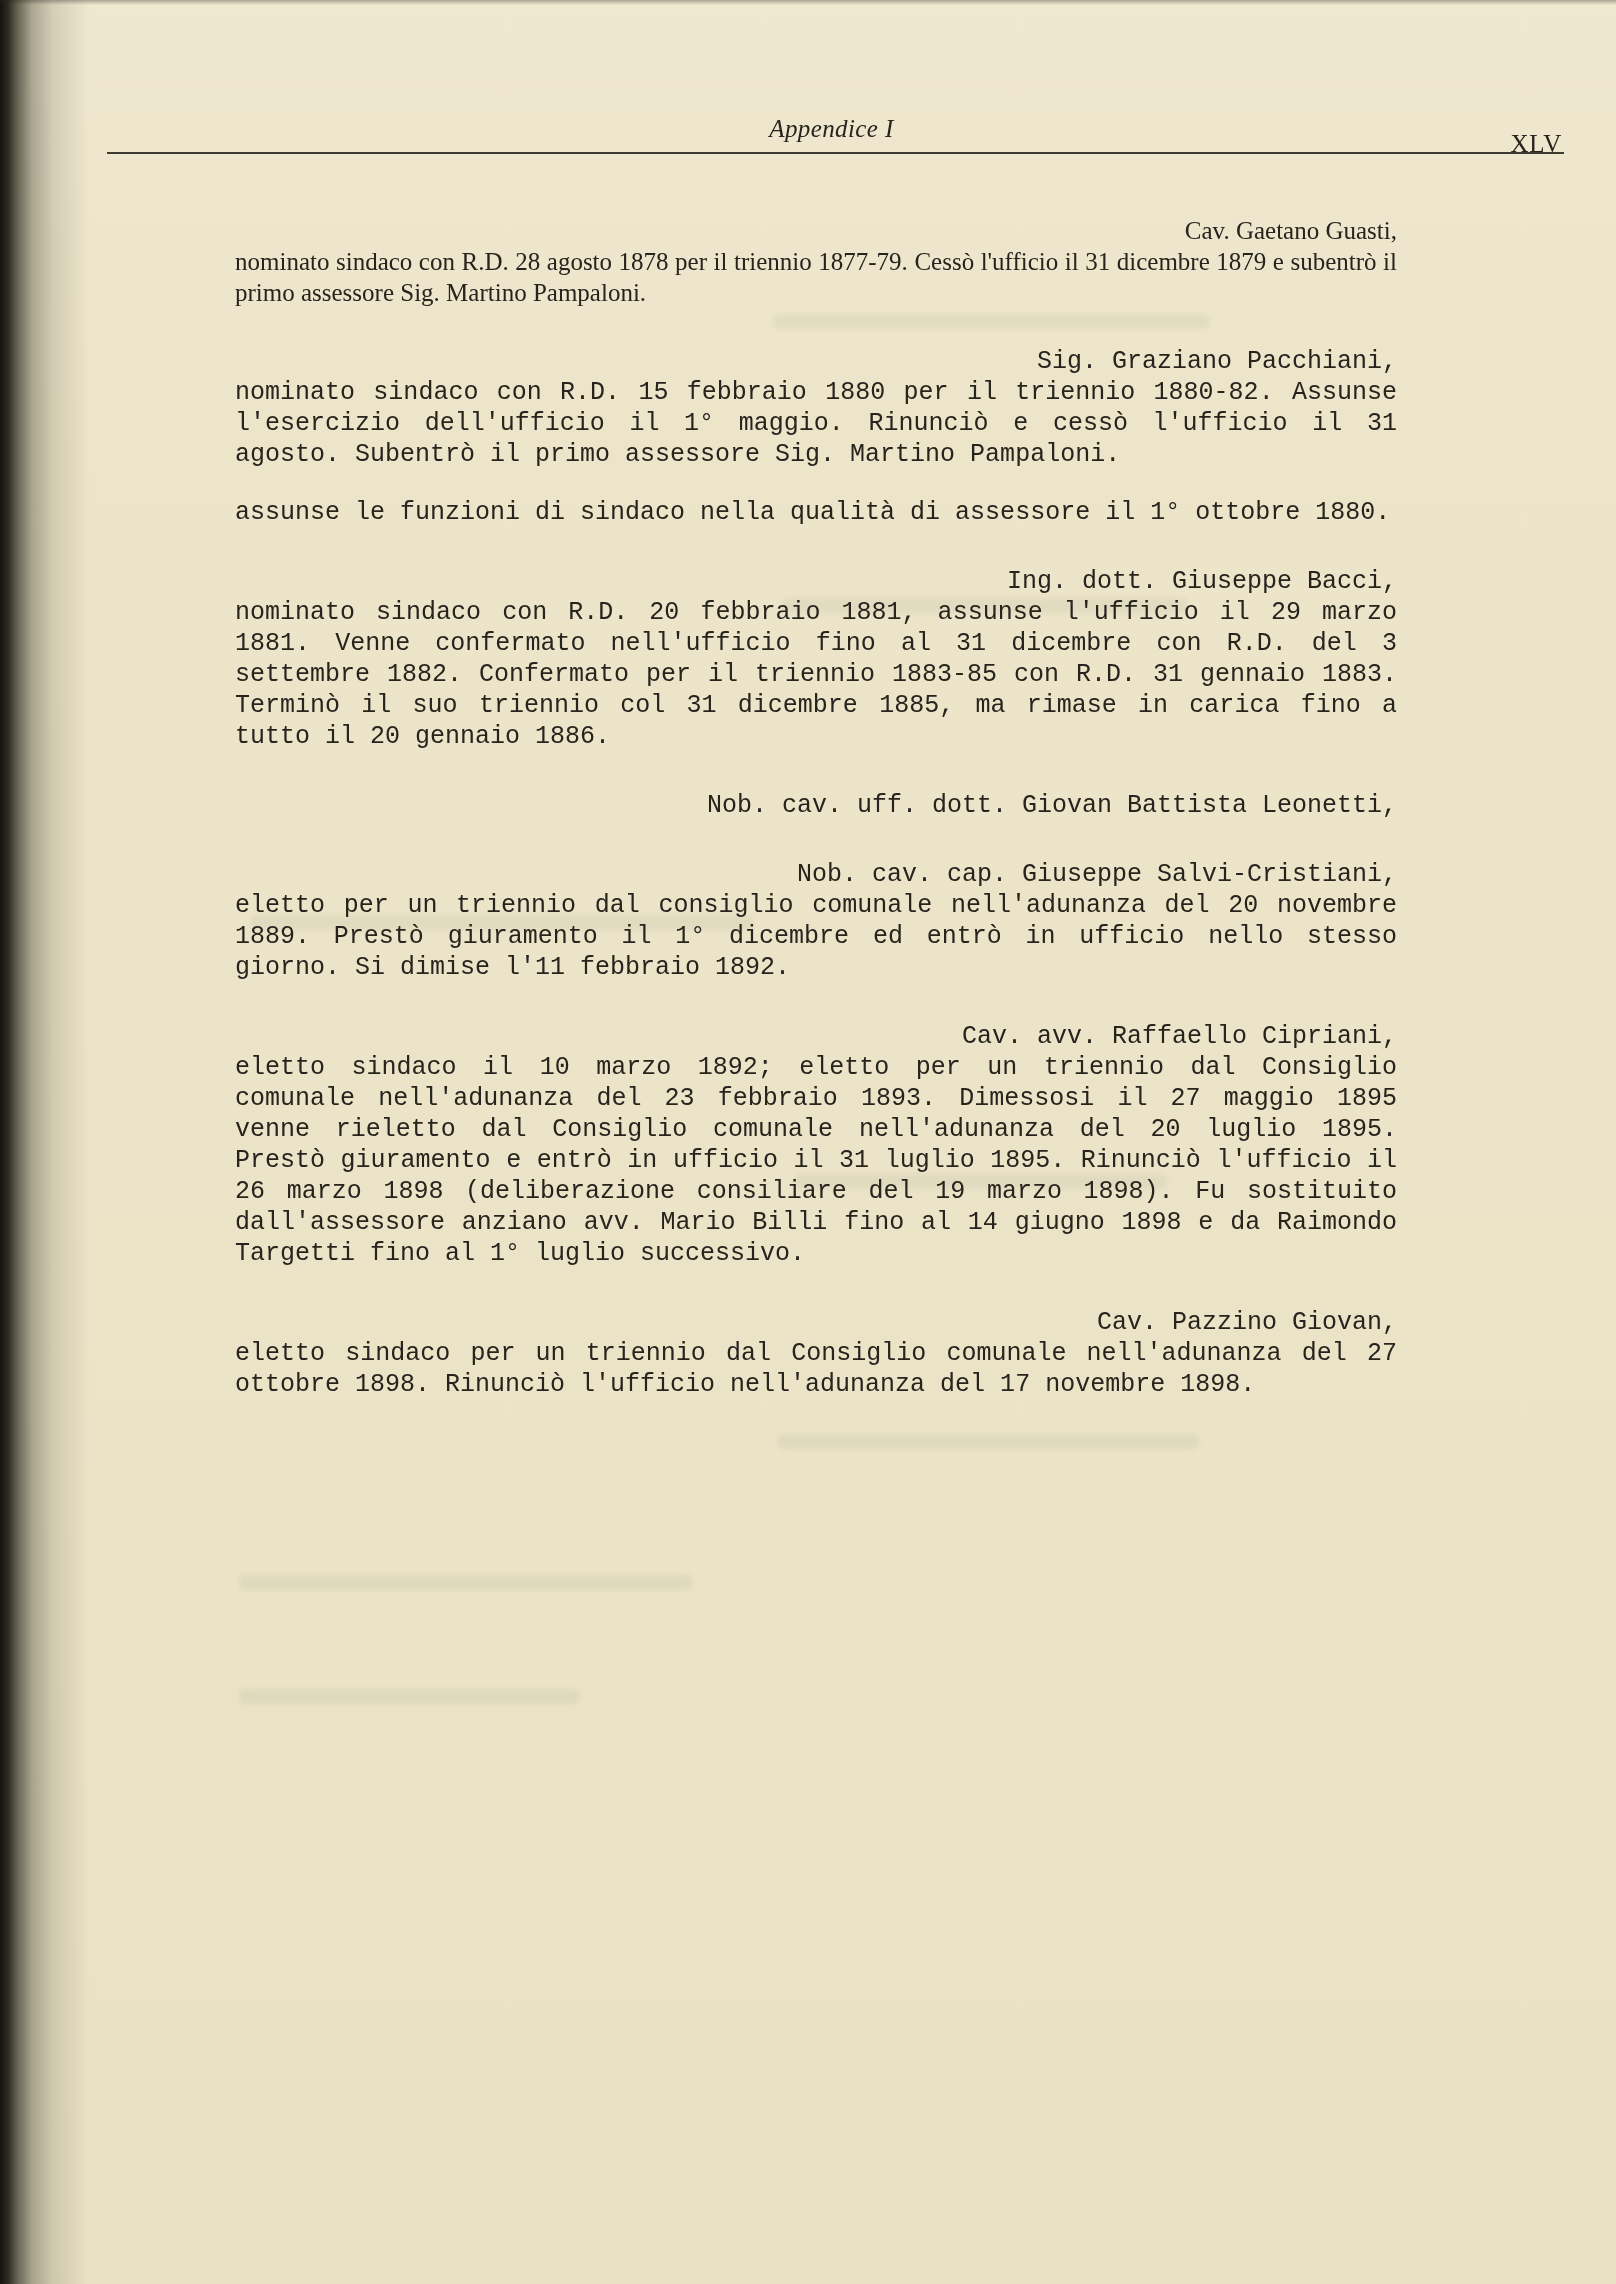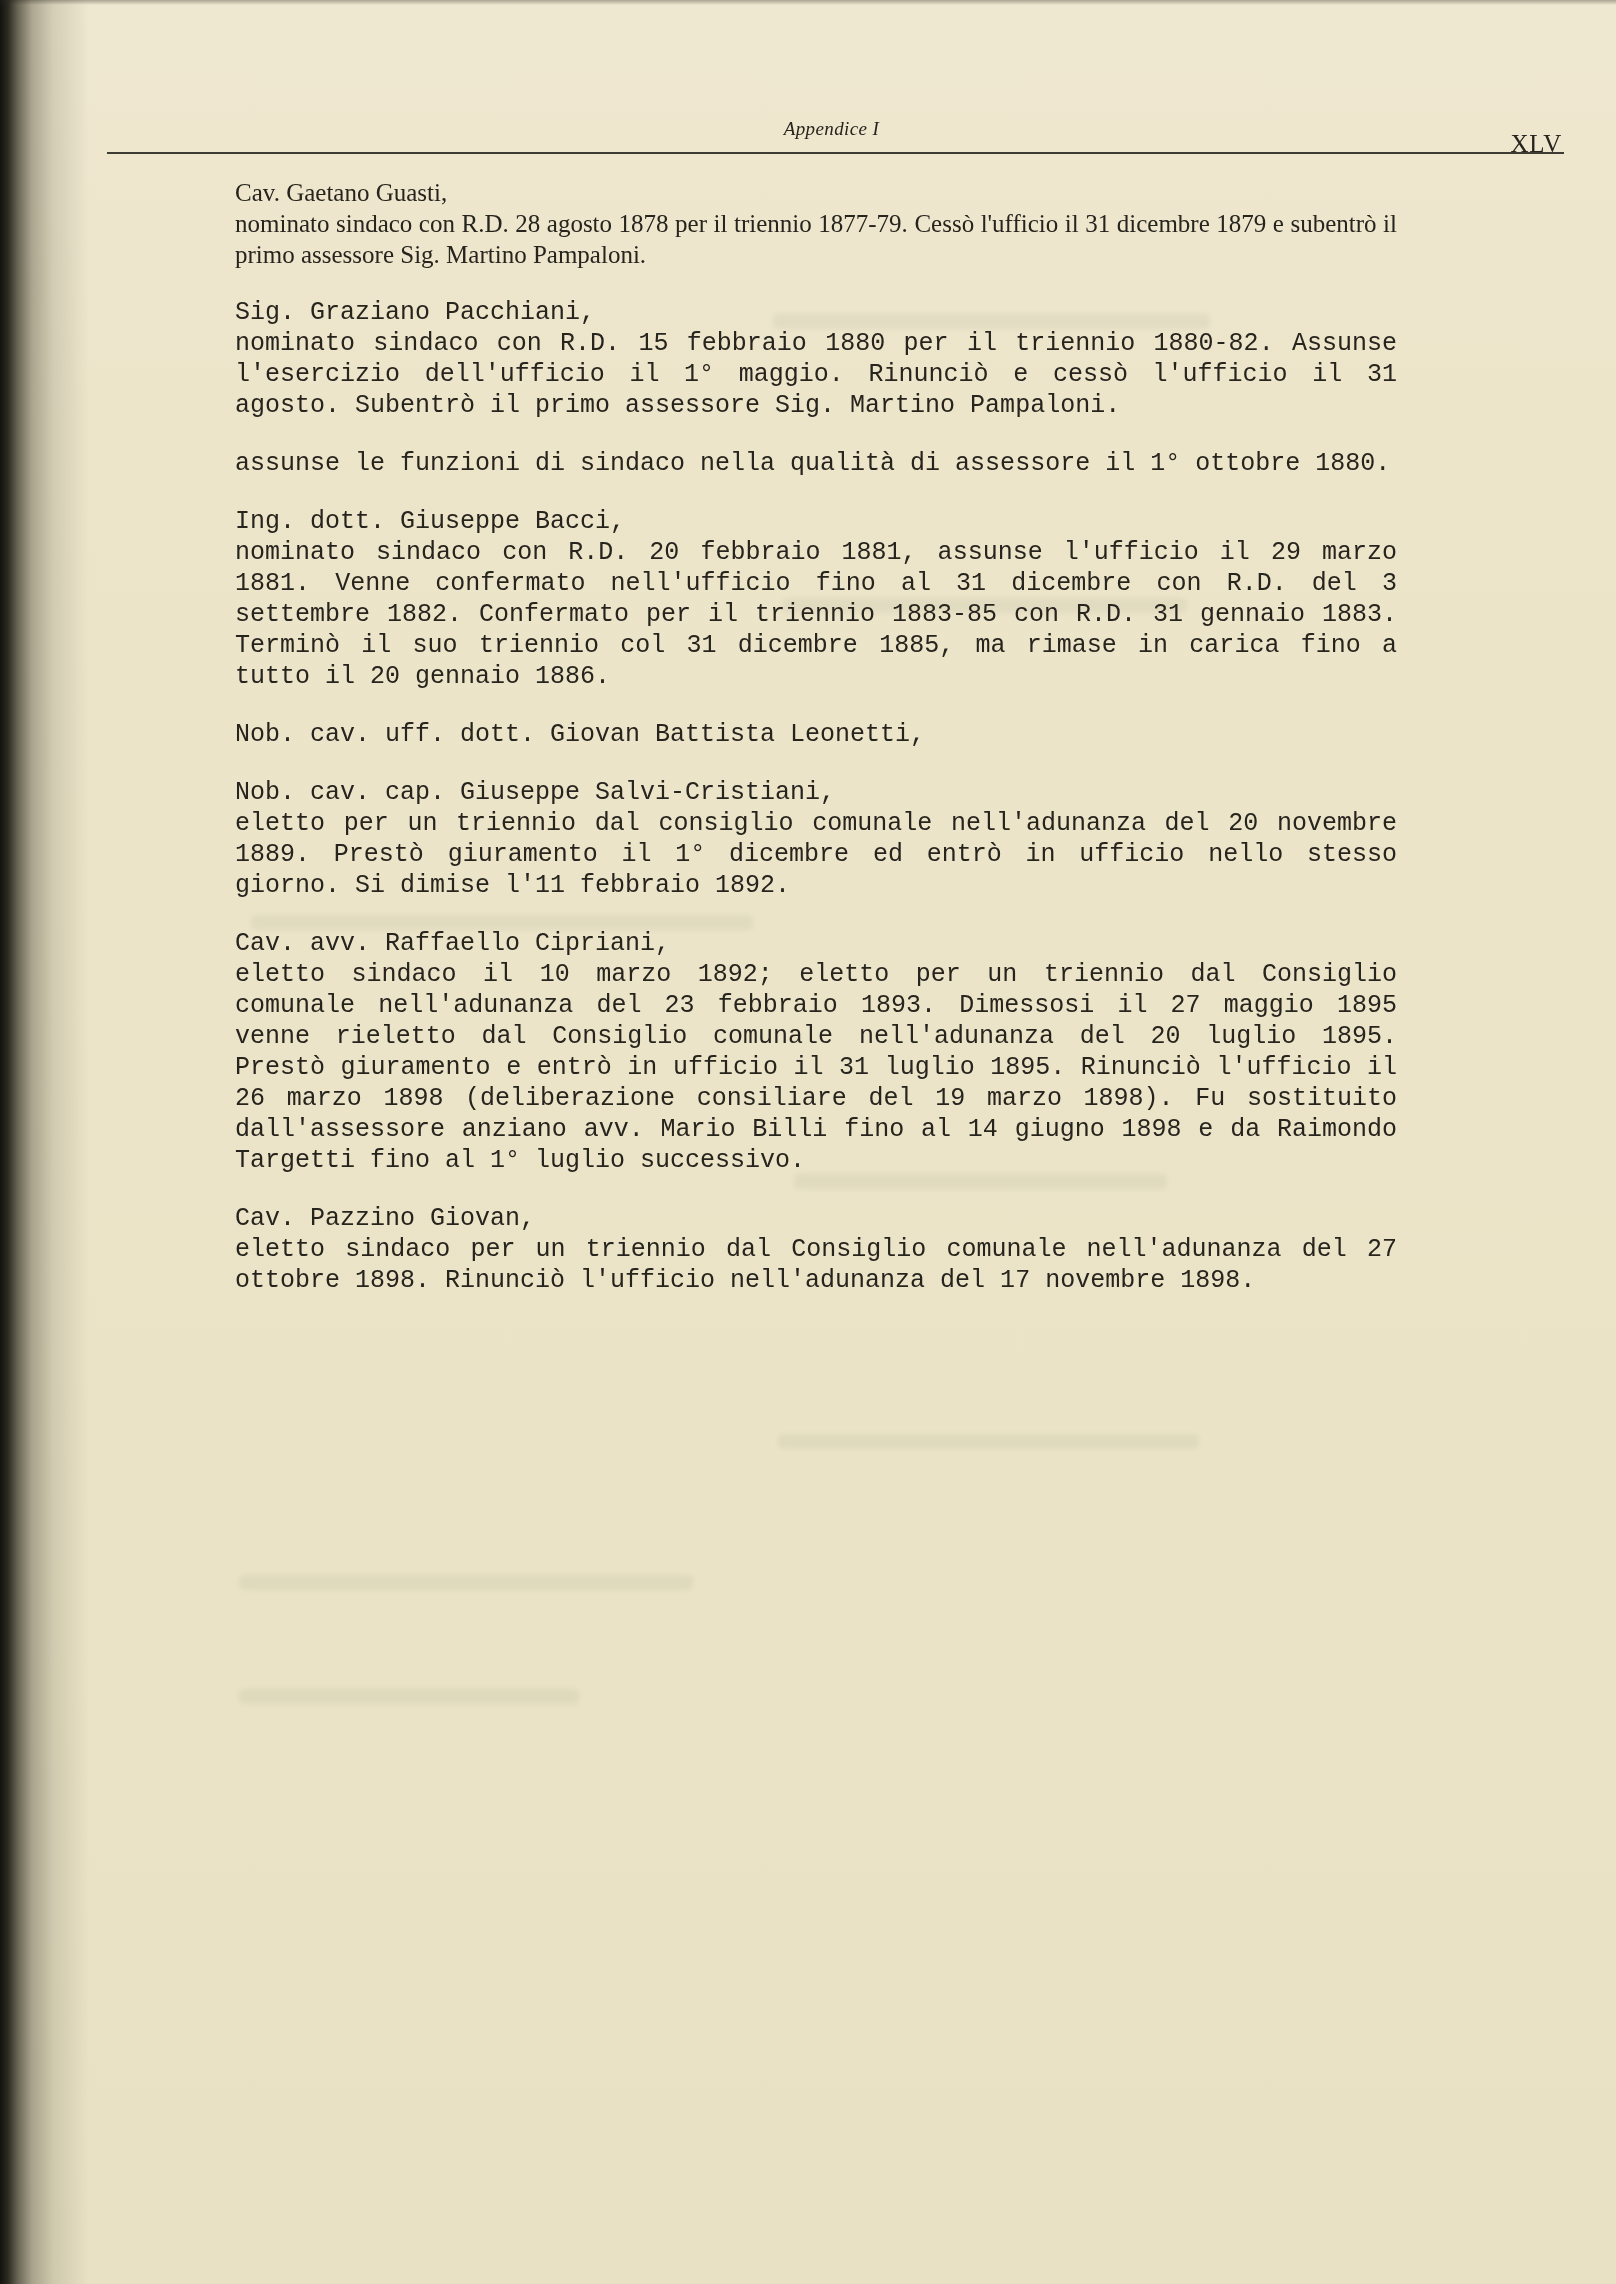--- a/index.html
+++ b/index.html
@@ -48,21 +48,21 @@
     left: 107px;
     right: 55px;
     top: 112px;
     height: 34px;
   }
   .running-head .title {
     position: absolute;
     left: 0; right: 6px;
     text-align: center;
     font-style: italic;
-    font-size: 19px;
+    font-size: 25px;
     line-height: 34px;
     letter-spacing: 0.4px;
   }
   .running-head .folio {
     position: absolute;
     right: 0;
     top: 15px;
     font-size: 25px;
     line-height: 34px;
     letter-spacing: 0.8px;
@@ -83,21 +83,22 @@
     top: 177px;
     width: 1162px;
     font-size: 25px;
     line-height: 31px;
   }
   .entry + .entry {
     margin-top: 27px;
     font-family: Liberation Mono, monospace;
   }
   .entry-name {
-    text-align: left;
+    text-align: right;
+    margin-top: 38px;
   }
   .entry-body {
     text-align: justify;
   }
 
   
   .bleed {
     position: absolute;
     height: 14.6px;
     background: #5f6450;

